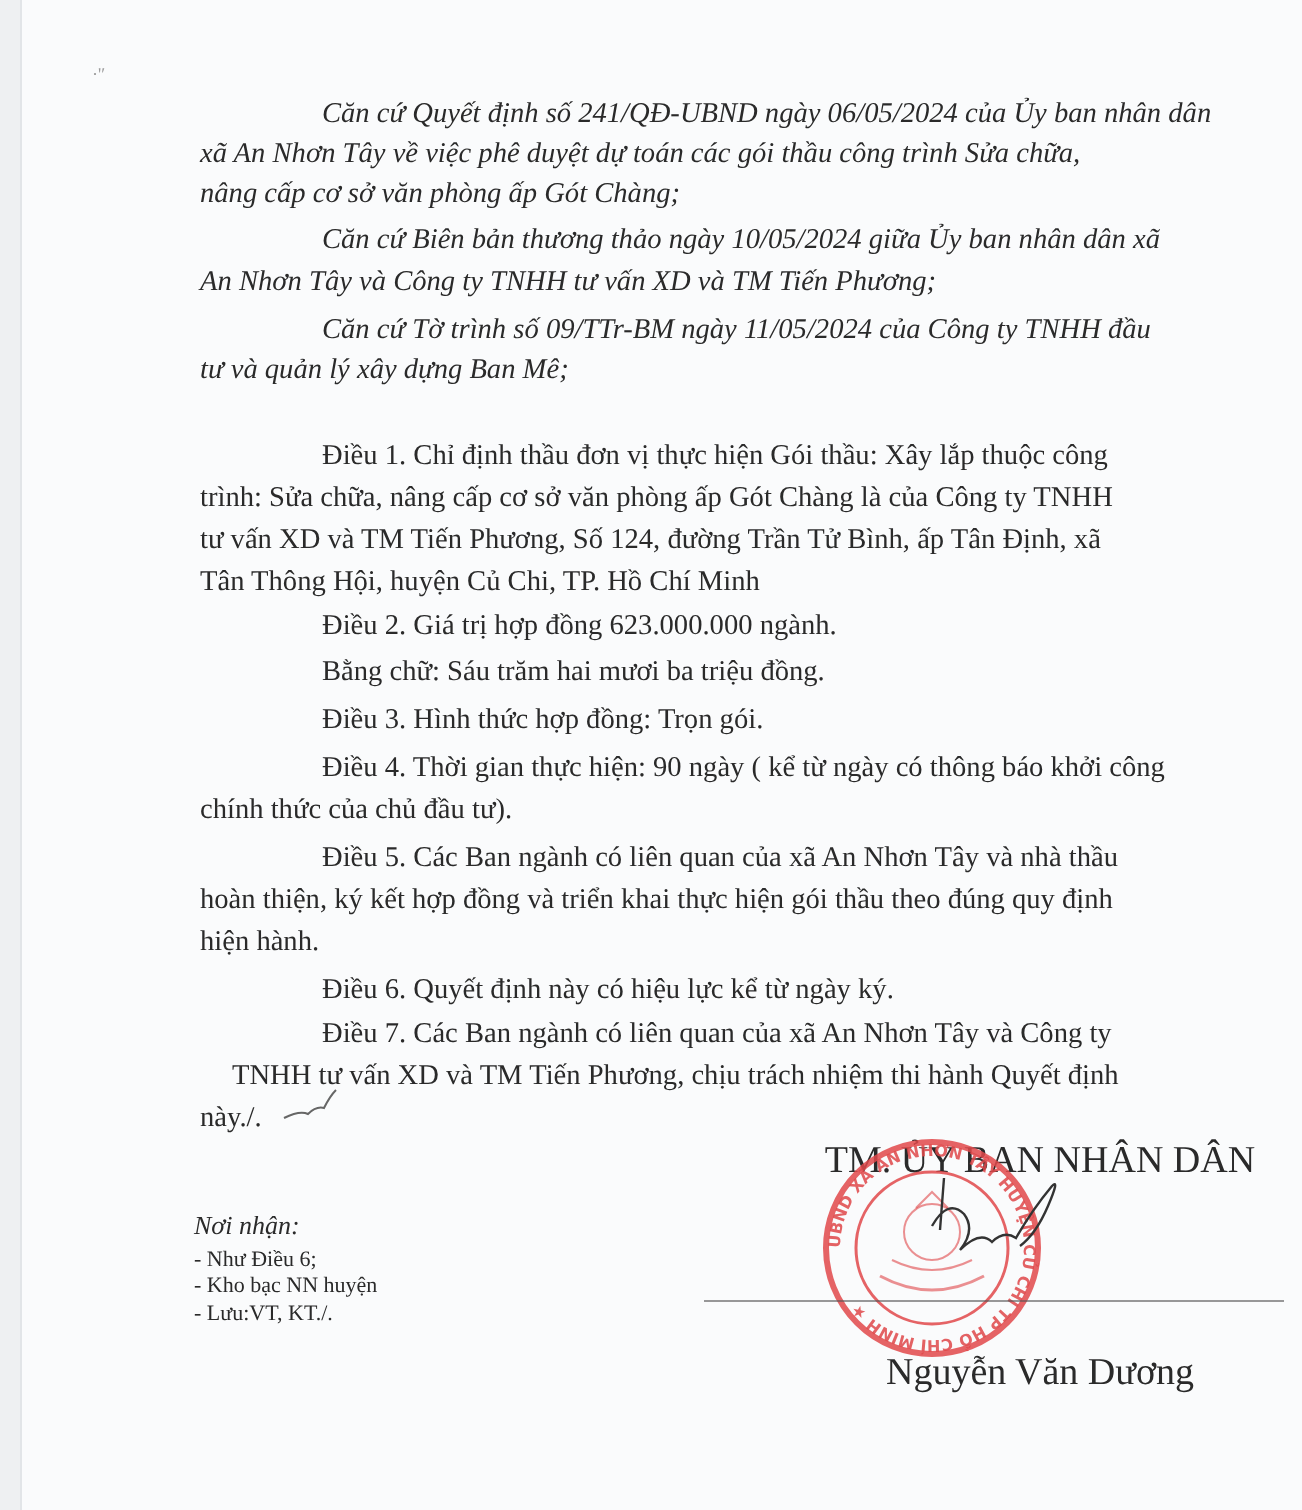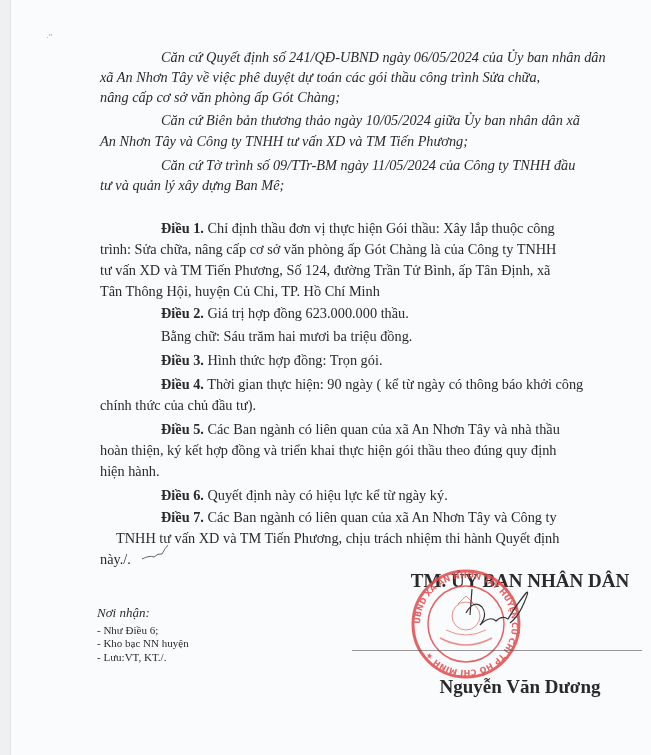--- a/index.html
+++ b/index.html
@@ -7,21 +7,21 @@
     width: 651px; height: 755px; overflow: hidden;
     background: #f7f9fb;
     font-family: "Liberation Serif", "DejaVu Serif", serif;
     color: #2a2a2a;
     position: relative;
   }
   .page { position: absolute; left: 0; top: 0; width: 651px; height: 755px; background: #fafbfc; }
   .leftstrip { position: absolute; left: 0; top: 0; width: 10px; height: 755px; background: #eef0f2; border-right: 1px solid #e2e5e8; }
   .p { position: absolute; left: 100px; width: 362px; font-size: 14.3px; line-height: 20.5px; white-space: nowrap; }
   .it { font-style: italic; }
-  .b { font-weight: bold; }
+  .b { font-weight: normal; }
   .ind { padding-left: 61px; }
   .title { position: absolute; left: 100px; width: 362px; text-align: center; font-weight: bold; font-size: 14.5px; top: 184px; letter-spacing: 0.3px; }
   .recv { position: absolute; left: 97px; font-size: 11px; line-height: 13.5px; }
   .recv .head { font-style: italic; font-weight: normal; font-size: 13px; margin-bottom: 4px; margin-top: 36px; }
   .sign { position: absolute; left: 400px; width: 240px; text-align: center; font-size: 19px; }
   .stamp { position: absolute; left: 410px; top: 568px; width: 112px; height: 112px; }
   .hr { position: absolute; left: 352px; top: 650px; width: 290px; height: 1px; background: #555; opacity: 0.6; }
   .mark { position: absolute; font-size: 9px; color: #999; }
 </style>
 </head>
@@ -40,21 +40,21 @@
 
   <div class="p it ind" style="top:155px;">Căn cứ Tờ trình số 09/TTr-BM ngày 11/05/2024 của Công ty TNHH đầu</div>
   <div class="p it" style="top:175px;">tư và quản lý xây dựng Ban Mê;</div>
 
 
   <div class="p ind" style="top:218px;"><span class="b">Điều 1.</span><span> Chỉ định thầu đơn vị thực hiện Gói thầu: Xây lắp thuộc công</span></div>
   <div class="p" style="top:239px;">trình: Sửa chữa, nâng cấp cơ sở văn phòng ấp Gót Chàng là của Công ty TNHH</div>
   <div class="p" style="top:260px;">tư vấn XD và TM Tiến Phương, Số 124, đường Trần Tử Bình, ấp Tân Định, xã</div>
   <div class="p" style="top:281px;">Tân Thông Hội, huyện Củ Chi, TP. Hồ Chí Minh</div>
 
-  <div class="p ind" style="top:303px;"><span class="b">Điều 2.</span><span> Giá trị hợp đồng 623.000.000 thầu.</span></div>
+  <div class="p ind" style="top:303px;"><span class="b">Điều 2.</span><span> Giá trị hợp đồng 623.000.000 ngành.</span></div>
   <div class="p ind" style="top:326px;">Bằng chữ: Sáu trăm hai mươi ba triệu đồng.</div>
 
   <div class="p ind" style="top:350px;"><span class="b">Điều 3.</span><span> Hình thức hợp đồng: Trọn gói.</span></div>
 
   <div class="p ind" style="top:374px;"><span class="b">Điều 4.</span><span> Thời gian thực hiện: 90 ngày ( kể từ ngày có thông báo khởi công</span></div>
   <div class="p" style="top:395px;">chính thức của chủ đầu tư).</div>
 
   <div class="p ind" style="top:419px;"><span class="b">Điều 5.</span><span> Các Ban ngành có liên quan của xã An Nhơn Tây và nhà thầu</span></div>
   <div class="p" style="top:440px;">hoàn thiện, ký kết hợp đồng và triển khai thực hiện gói thầu theo đúng quy định</div>
   <div class="p" style="top:461px;">hiện hành.</div>

